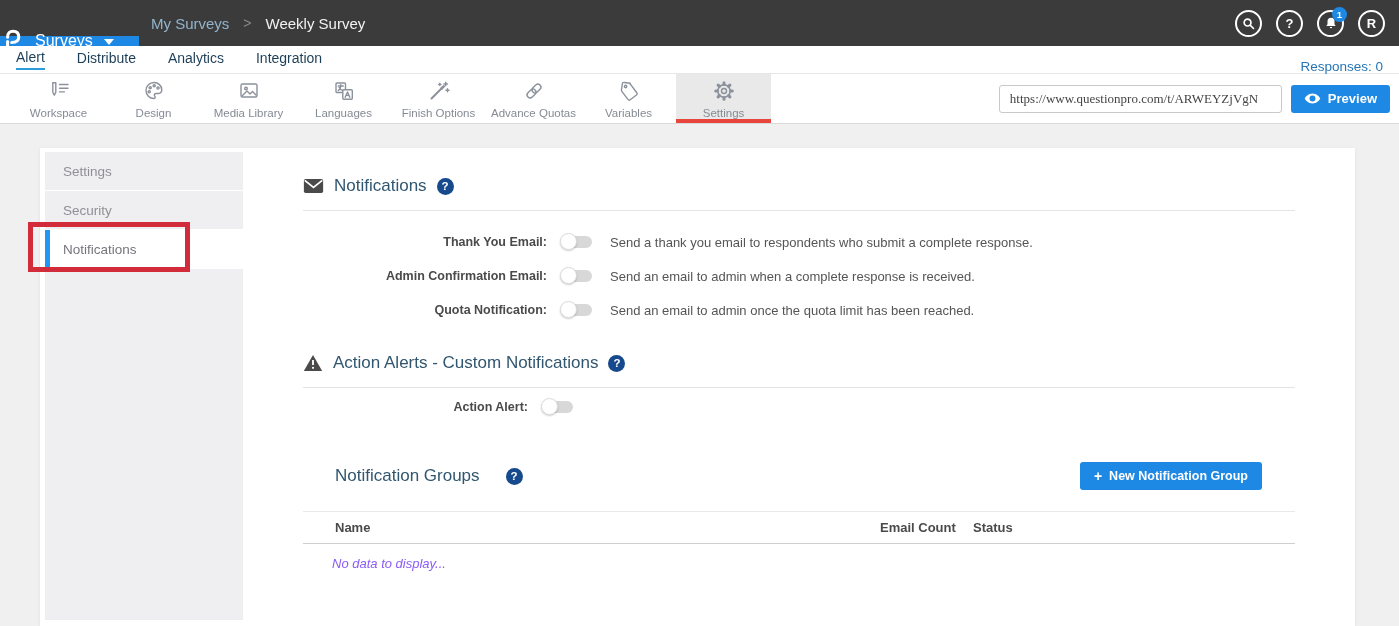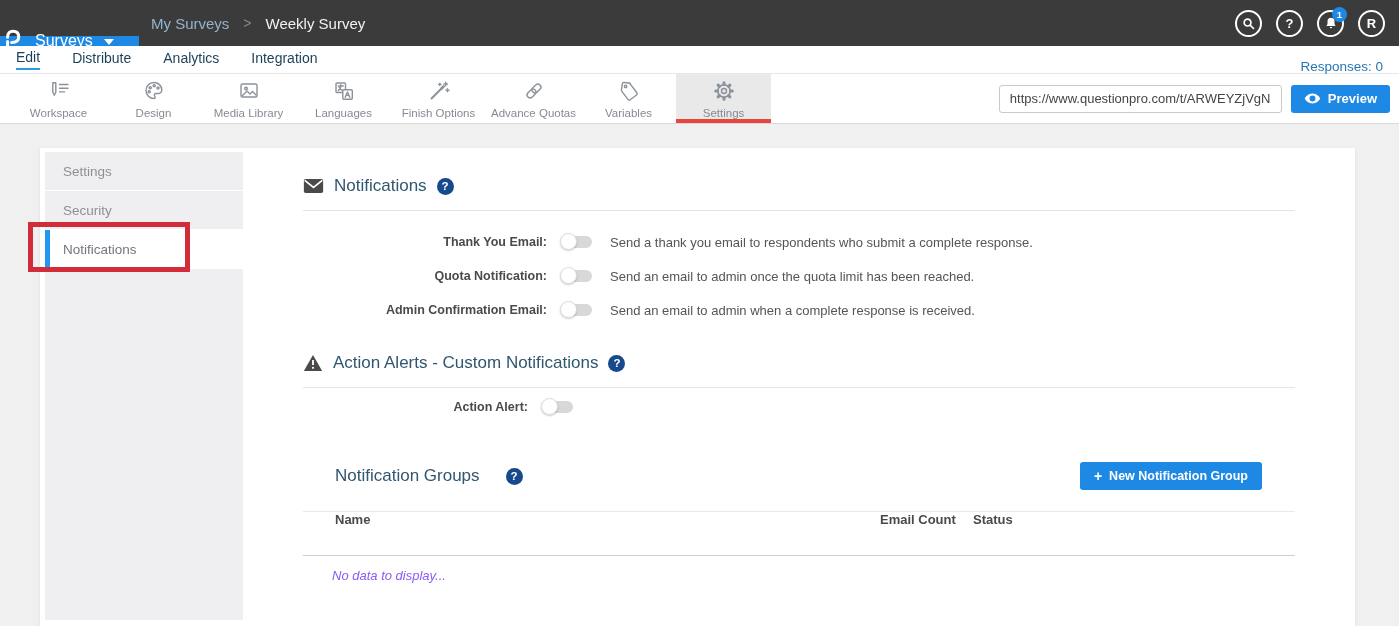--- a/index.html
+++ b/index.html
@@ -27,21 +27,21 @@
   .responses { margin-left:auto; color:#2676b4; font-size:13.5px;margin-top:13px; }
 
   
   .toolbar { height:50px; background:#fff; border-bottom:1px solid #d9d9d9; display:flex; align-items:stretch; padding-left:11px; }
   .tb-item { width:95px; display:flex; flex-direction:column; align-items:center; justify-content:center; gap:3px; cursor:pointer; }
   .tb-item.active { background:#e9e9e9; border-bottom:4px solid #e8453c; padding-top:4px; }
   .tb-icon { height:25px; display:flex; align-items:center; }
   .tb-icon svg { stroke:#8b929c; fill:none; stroke-width:1.4; stroke-linecap:round; stroke-linejoin:round; }
   .tb-label { font-size:11.5px; color:#858b94; white-space:nowrap; }
   .tb-right { margin-left:auto; display:flex; align-items:center; padding-right:9px; gap:9px; }
-  .url-input { width:283px; height:28px; border:1px solid #c9c9c9; border-radius:3px; font-size:13px; color:#444; padding:0 10px; font-family:Liberation Sans, sans-serif; }
+  .url-input { width:283px; height:28px; border:1px solid #c9c9c9; border-radius:3px; font-size:13px; color:#444; padding:0 10px; font-family:Liberation Serif, serif; }
   .preview-btn { height:28px; background:#1e88e5; border:none; border-radius:3px; color:#fff; font-size:13px; font-weight:bold; padding:0 13px; display:flex; align-items:center; gap:7px; cursor:pointer; }
 
   
   .page-body { position:absolute; top:125px; left:0; right:0; bottom:0; }
   .card { position:absolute; left:40px; right:44px; top:23px; bottom:0; background:#fff; box-shadow:0 1px 3px rgba(0,0,0,.08); }
   .sidebar { position:absolute; left:5px; top:4px; bottom:6px; width:198px; display:flex; flex-direction:column; }
   .side-item { height:38px; background:#efeff1; margin-bottom:1px; display:flex; align-items:center; padding-left:18px; font-size:13.5px; color:#8f8f96; cursor:pointer; }
   .side-item.active { background:#fff; border-left:5px solid #2196f3; padding-left:13px; color:#75757d; }
   .side-filler { flex:1; background:#efeff1; }
   .annotation-box { position:absolute; left:28px; top:97px; width:162px; height:50px; border:5px solid #d22b3a; pointer-events:none; }
@@ -62,21 +62,21 @@
 
   .section2 { margin-top:24px; }
   .section2 .form-row { margin-top:2px; }
 
   .groups-header { margin-top:38px; display:flex; align-items:center; }
   .groups-title-wrap { display:flex; align-items:center; gap:26px; margin-left:32px; }
   .new-group-btn { margin-left:auto; margin-right:33px; height:28px; background:#1e88e5; border:none; border-radius:3px; color:#fff; font-size:12.5px; font-weight:bold; padding:0 14px; display:flex; align-items:center; gap:7px; cursor:pointer; }
   .plus-glyph { font-size:14px; font-weight:bold; }
 
   .table-area { margin-top:21px; }
-  .table-head { border-top:1px solid #e9e9e9; border-bottom:1px solid #cfcfcf; height:45px; display:flex; padding-left:32px; }
+  .table-head { border-top:1px solid #e9e9e9; border-bottom:1px solid #cfcfcf; height:33px; display:flex; align-items:center; padding-left:32px; }
   .th { font-size:13px; font-weight:bold; color:#4a4a4a; }
   .th-name { width:545px; }
   .th-email { width:93px; }
   .empty-msg { margin-top:12px; margin-left:29px; font-size:13px; font-style:italic; color:#8b5cf6; }
 
   svg { display:block; }
 </style>
 </head>
 <body>
 
@@ -117,21 +117,21 @@
       </span>
       <span class="badge">1</span>
     </span>
     <span class="circle-btn">
       <span>R</span>
     </span>
   </div>
 </header>
 
 <nav class="subnav">
-  <span class="subnav-tab active">Edit</span>
+  <span class="subnav-tab active">Alert</span>
   <span class="subnav-tab">Distribute</span>
   <span class="subnav-tab">Analytics</span>
   <span class="subnav-tab">Integration</span>
   <span class="responses">Responses: 0</span>
 </nav>
 
 <div class="toolbar">
   <div class="tb-item">
     <span class="tb-icon">
       <svg width="24" height="24" viewBox="0 0 24 24">
@@ -274,32 +274,32 @@
 
       <div class="form-rows">
         <div class="form-row">
           <span class="row-label">Thank You Email:</span>
           <span class="toggle">
               <span class="knob"></span>
             </span>
           <span class="row-desc">Send a thank you email to respondents who submit a complete response.</span>
         </div>
         <div class="form-row">
+          <span class="row-label">Admin Confirmation Email:</span>
+          <span class="toggle">
+              <span class="knob"></span>
+            </span>
+          <span class="row-desc">Send an email to admin when a complete response is received.</span>
+        </div>
+        <div class="form-row">
           <span class="row-label">Quota Notification:</span>
           <span class="toggle">
               <span class="knob"></span>
             </span>
           <span class="row-desc">Send an email to admin once the quota limit has been reached.</span>
-        </div>
-        <div class="form-row">
-          <span class="row-label">Admin Confirmation Email:</span>
-          <span class="toggle">
-              <span class="knob"></span>
-            </span>
-          <span class="row-desc">Send an email to admin when a complete response is received.</span>
         </div>
       </div>
 
       <div class="section2">
         <div class="section-header">
           <span>
             <svg width="20" height="18" viewBox="0 0 24 21">
               <path d="M12 1 L23 20 H1 Z" fill="#4a4a4a"></path>
               <path d="M12 7 v6" stroke="#fff" stroke-width="2.2" fill="none"></path>
               <circle cx="12" cy="16.3" r="1.3" fill="#fff"></circle>

